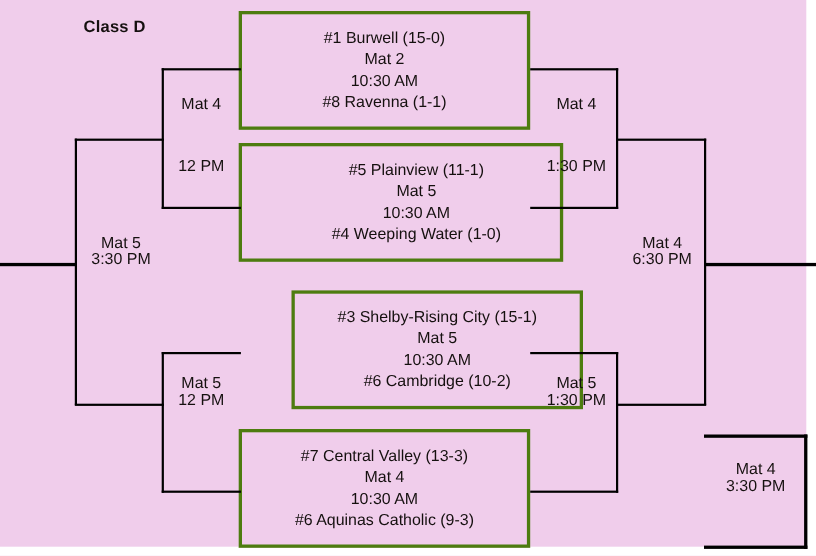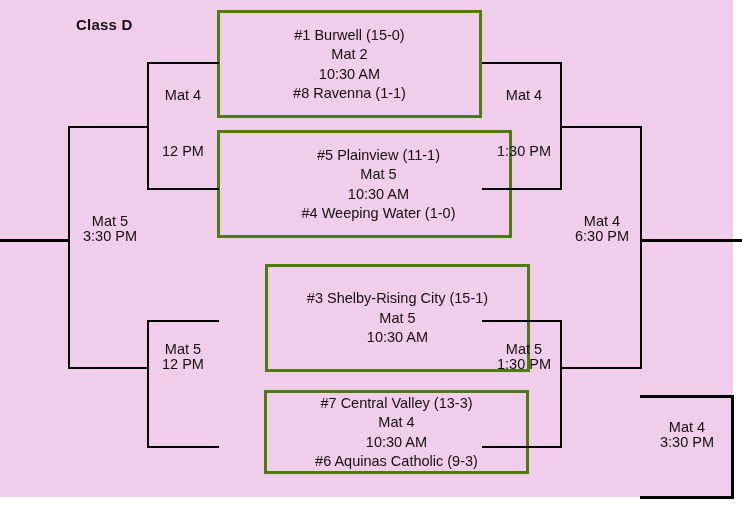--- a/index.html
+++ b/index.html
@@ -58,21 +58,21 @@
   .match-box .ln {
     display: block;
     width: 100%;
     padding: 2.5px 0;
     white-space: nowrap;
   }
 
   #box-m1 { left: 217px; top: 10px;  width: 265px; height: 108px; }
   #box-m2 { left: 217px; top: 130px; width: 295px; height: 108px; padding-left: 28px; }
   #box-m3 { left: 217px; top: 264px; width: 265px; height: 108px; margin-left: 48px; }
-  #box-m4 { left: 217px; top: 390px; width: 265px; height: 84px; margin-left: 47px; }
+  #box-m4 { left: 217px; top: 390px; width: 265px; height: 108px; }
 
   
   .hline {
     position: absolute;
     background: #000000;
     height: 2px;
   }
   .vline {
     position: absolute;
     background: #000000;
@@ -123,20 +123,21 @@
     <span class="ln">#5 Plainview (11-1)</span>
     <span class="ln">Mat 5</span>
     <span class="ln">10:30 AM</span>
     <span class="ln">#4 Weeping Water (1-0)</span>
   </div>
 
   <div class="match-box" id="box-m3">
     <span class="ln">#3 Shelby-Rising City (15-1)</span>
     <span class="ln">Mat 5</span>
     <span class="ln">10:30 AM</span>
+    <span class="ln">#6 Cambridge (10-2)</span>
   </div>
 
   <div class="match-box" id="box-m4">
     <span class="ln">#7 Central Valley (13-3)</span>
     <span class="ln">Mat 4</span>
     <span class="ln">10:30 AM</span>
     <span class="ln">#6 Aquinas Catholic (9-3)</span>
   </div>
 
   <div class="hline" style="left:147px; top:62px;  width:72px;"></div>

